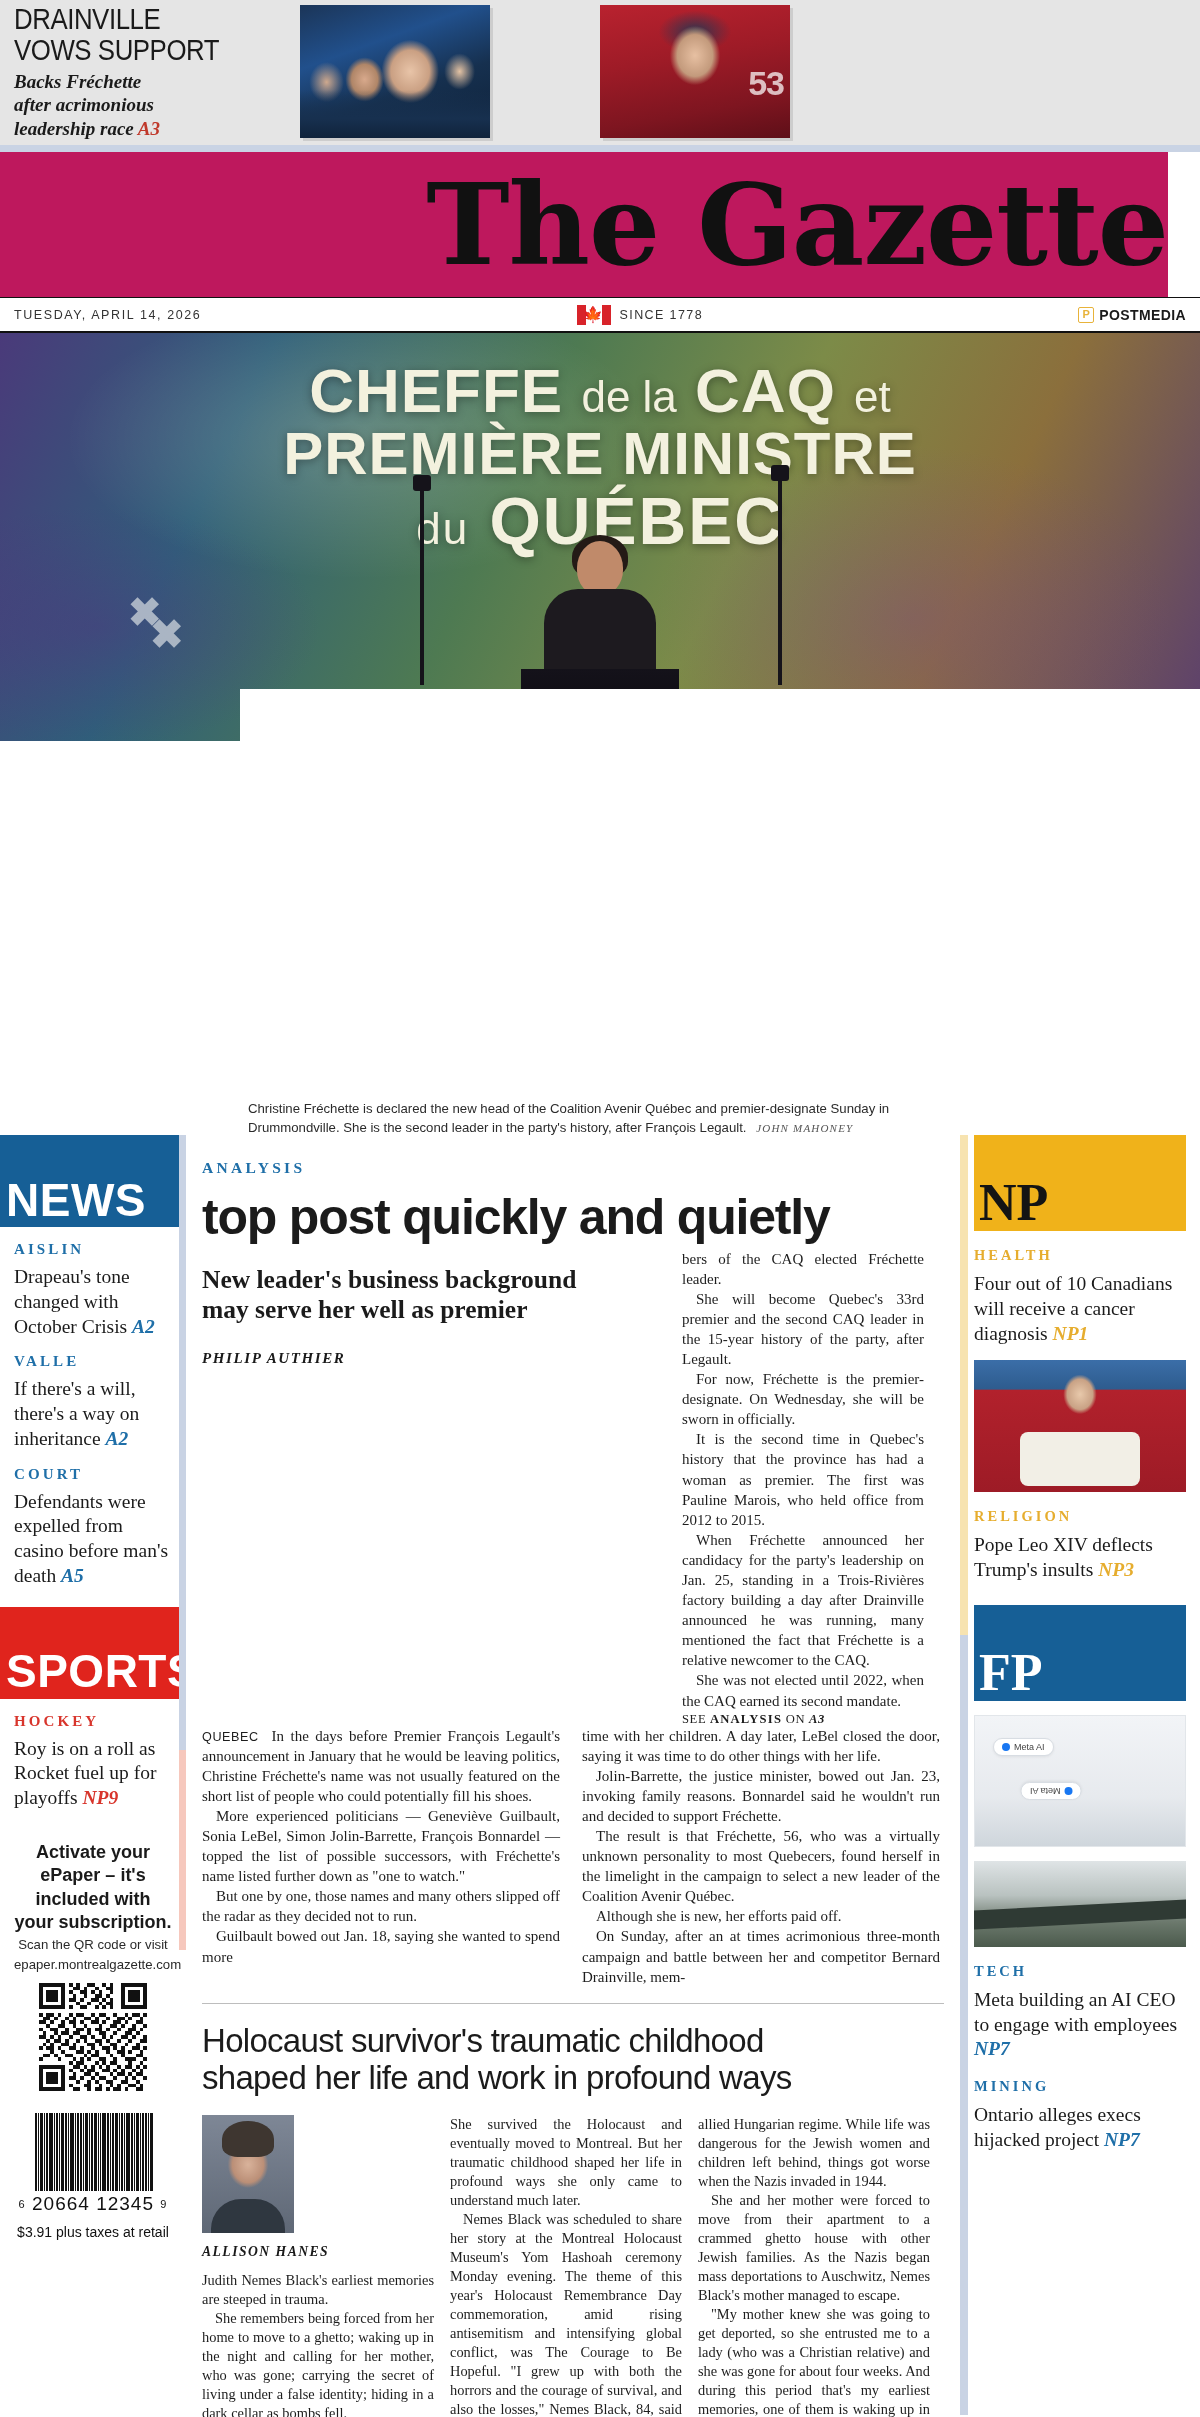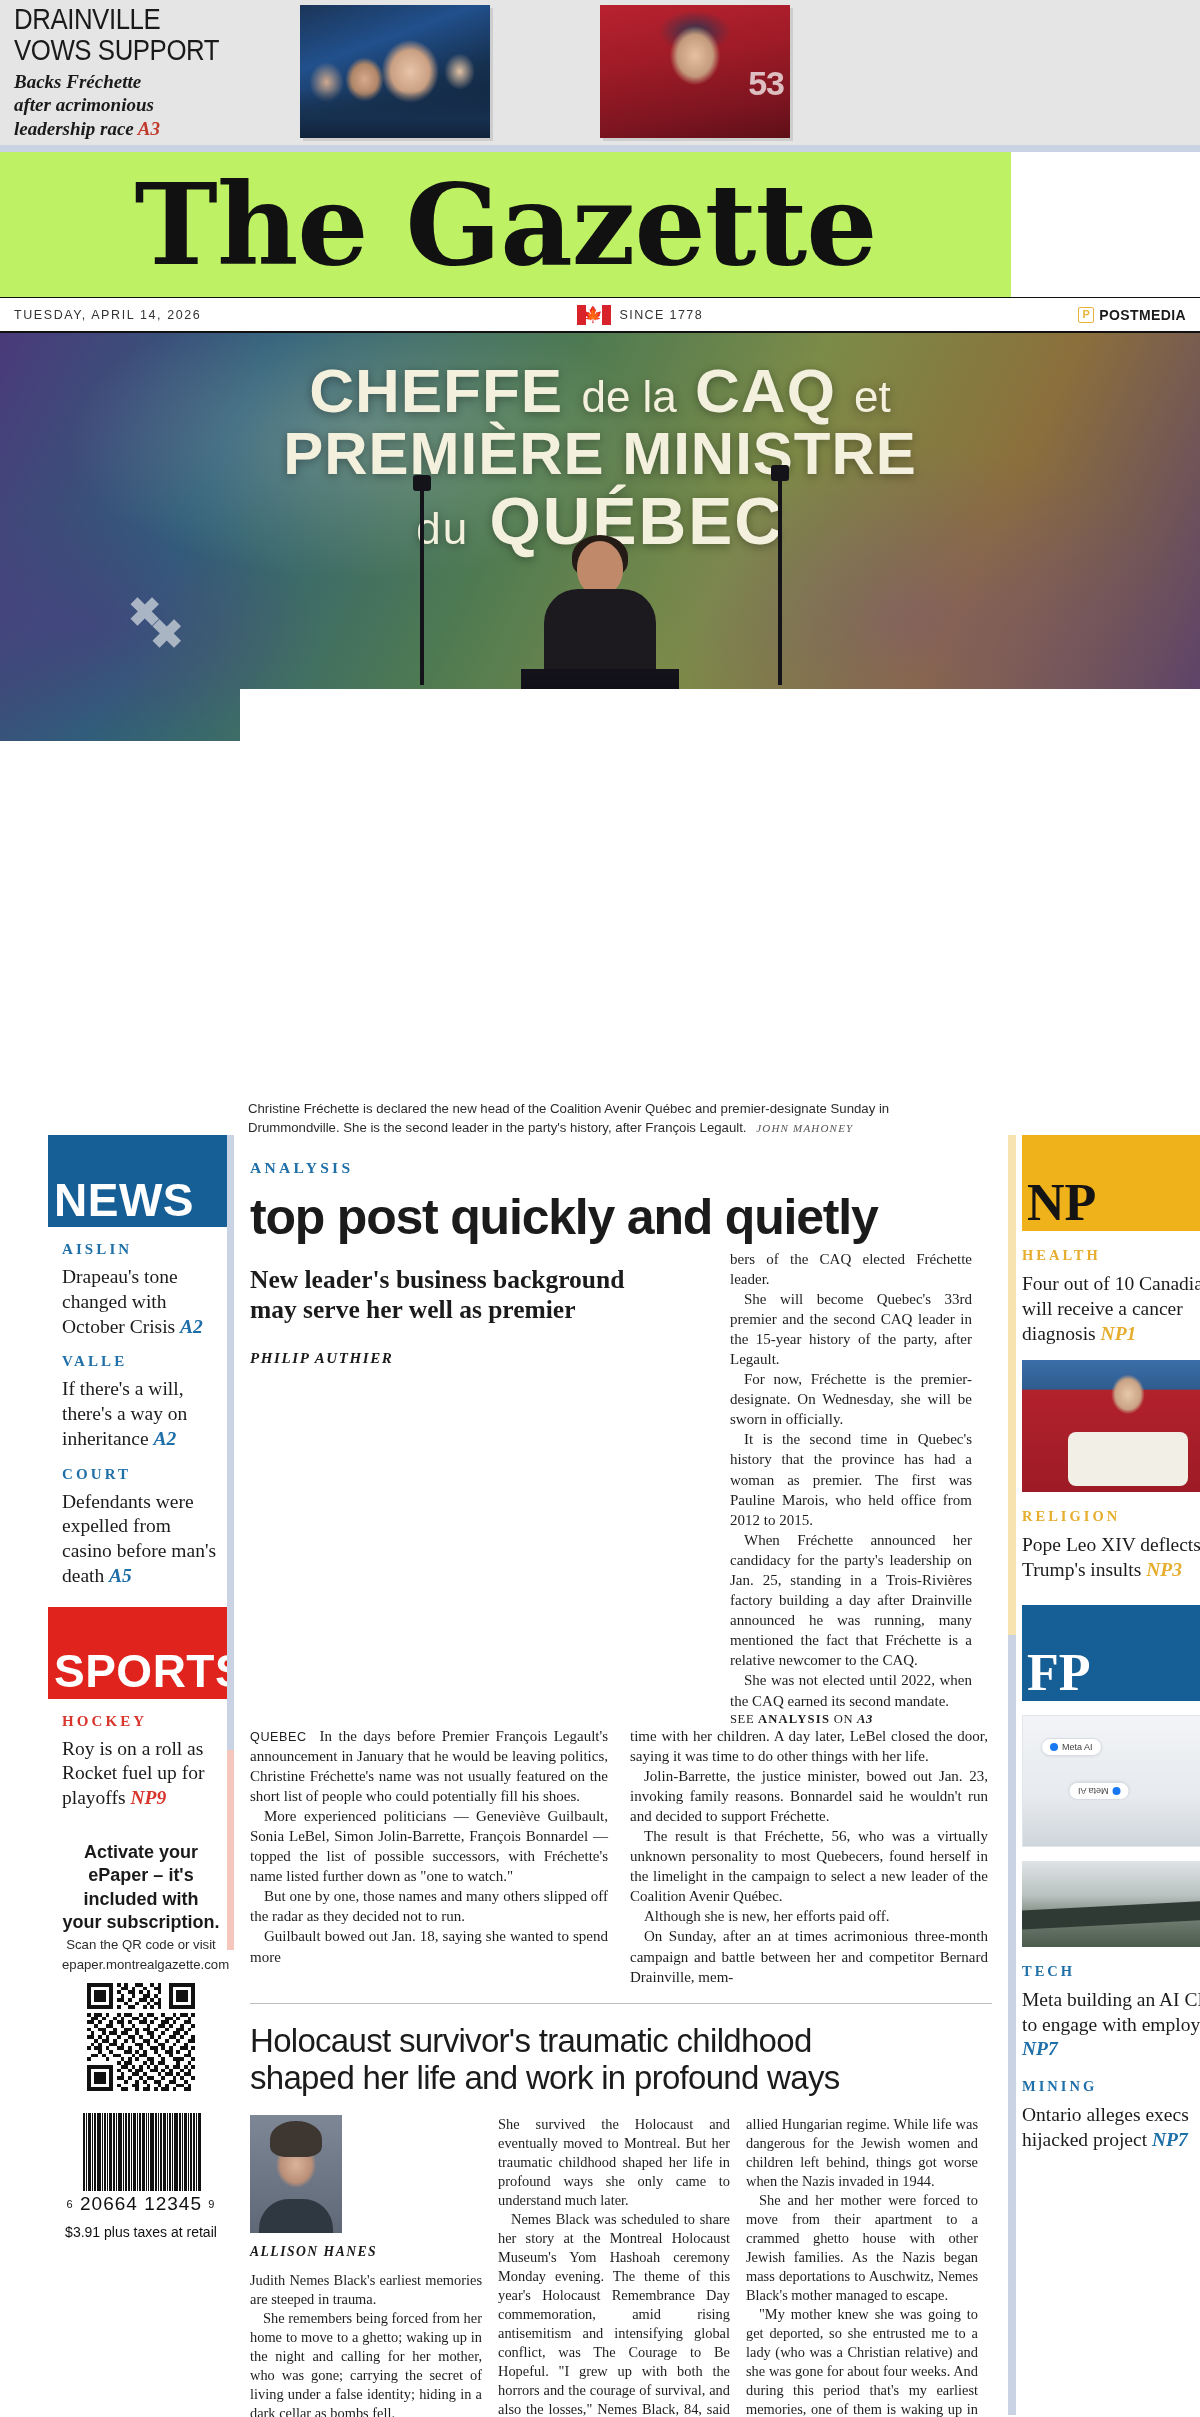--- a/index.html
+++ b/index.html
@@ -64,23 +64,23 @@
     content:"53"; position:absolute; right:6px; top:44%;
     font-family:"Liberation Sans", sans-serif; font-weight:700; font-size:34px;
     color:rgba(255,255,255,0.72); letter-spacing:-1px;
   }
   .sky-sep { width: 6px; background: #ffffff; border-left: 1px solid #dfe3ec; }
 
   .skybox-rule { width: 1200px; height: 7px; background: #c9d3e4; }
 
   
   .masthead {
-    width: 1011px; height: 145px;
-    display: flex; align-items: center; justify-content: center;
-    background: #bef264;
+    width: 1168px; height: 145px;
+    display: flex; align-items: center; justify-content: flex-end;
+    background: #be185d;
   }
   .masthead-title {
     font-family: "DejaVu Serif", serif;
     font-weight: 700;
     font-size: 112px;
     letter-spacing: -1px;
     color: #111;
     line-height: 1;
     font-variant: normal;
   }
@@ -152,21 +152,21 @@
   }
   .caption-credit {
     font-family:"Liberation Serif", serif; font-style: italic; font-size: 11px;
     letter-spacing:1.2px; color:#555; margin-left: 6px; text-transform: uppercase;
   }
 
   
   .body-grid { position:absolute; left:0; top:1135px; width:1200px; height:1282px; display:flex; }
 
   
-  .rail-left { width: 186px; padding: 0 14px 0 14px; position: relative; margin-left: 48px; }
+  .rail-left { width: 186px; padding: 0 14px 0 14px; position: relative; }
   .rail-left::after { content:""; position:absolute; right:0; top:0; width:7px; height:615px; background:#c9d3e4; }
   .rail-left .red-shadow { position:absolute; right:0; top:615px; width:7px; height:200px; background:#f6c8bd; }
 
   .sec-flag {
     height: 92px; display:flex; align-items:flex-end; padding: 0 0 6px 6px;
     font-family:"Liberation Sans", sans-serif; font-weight:700; font-size:46px;
     color:#fff; letter-spacing:0.5px; line-height:0.92;
     margin-left:-14px; width: 186px;
   }
   .sec-flag.news { background:#165f96; }

